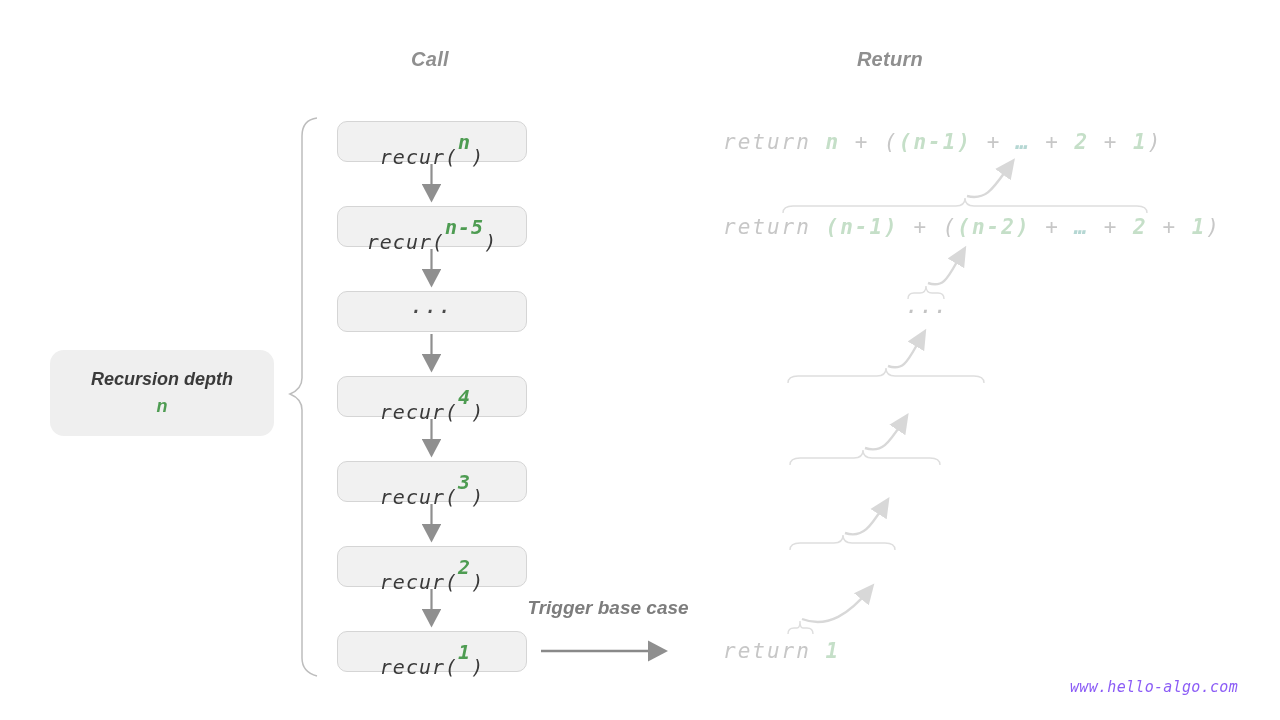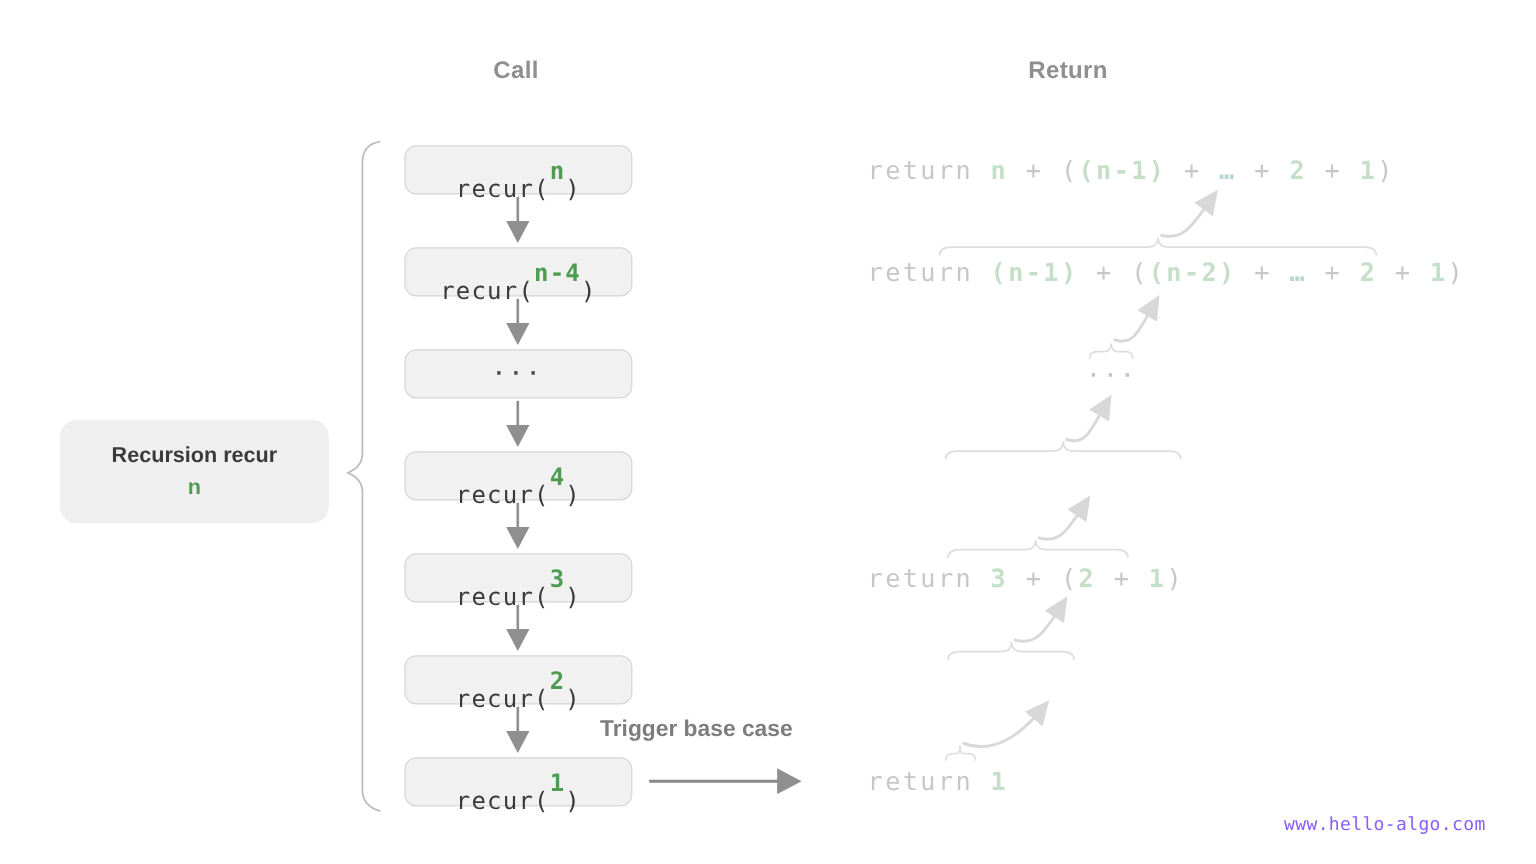--- a/index.html
+++ b/index.html
@@ -1,18 +1,18 @@
 <!DOCTYPE html>
 <html style="--green: #4e9c52; --lgreen: #c5dfc8; --teal: #b5d7d3; --ltgray: #c7c7c7; --dark: #3a3a3a;"><head>
 <meta charset="utf-8">
 <style>
   html,body{margin:0;padding:0;background:#ffffff;}
   .stage{
     position:relative;width:1280px;height:720px;background:#ffffff;
-    overflow:hidden;font-family:"Liberation Sans",sans-serif;
+    overflow:hidden;font-family:"Liberation Sans",sans-serif;font-style:italic;
   }
   .overlay{position:absolute;left:0;top:0;width:1280px;height:720px;}
 
   .hdr{
     position:absolute;width:200px;text-align:center;top:48px;
     font-size:20px;font-weight:bold;color:#8f8f8f;letter-spacing:.3px;
   }
   .hdr-call{left:330px;}
   .hdr-return{left:790px;}
 
@@ -39,21 +39,21 @@
 
   .depth-box{
     position:absolute;left:50px;top:350px;width:224px;height:86px;
     background:#efefef;border-radius:14px;display:flex;flex-direction:column;
     align-items:center;justify-content:center;gap:6px;
   }
   .depth-title{font-size:18px;font-weight:bold;color:#3a3a3a;}
   .depth-value{font-size:18px;font-weight:bold;color:var(--green,#4e9c52);}
 
   .trigger-label{
-    position:absolute;left:500px;top:597px;width:216px;text-align:left;
+    position:absolute;left:500px;top:597px;width:216px;text-align:center;
     font-size:19px;font-weight:bold;color:#7d7d7d;
   }
   .watermark{
     position:absolute;right:42px;bottom:24px;
     font-family:"DejaVu Sans Mono",monospace;font-size:15px;letter-spacing:.3px;
     color:#8b5cf6;
   }
 </style>
 </head>
 <body>
@@ -99,32 +99,32 @@
       <path d="M 865 448 C 883 454 890 441 904 420" marker-end="url(#mlight)"></path>
       <path d="M 845 533 C 863 539 871 526 885 504" marker-end="url(#mlight)"></path>
       <path d="M 802 619 C 828 629 850 613 869 590" marker-end="url(#mlight)"></path>
     </g>
   </svg>
 
   <div class="hdr hdr-call">Call</div>
   <div class="hdr hdr-return">Return</div>
 
   <div class="depth-box">
-    <div class="depth-title">Recursion recur</div>
+    <div class="depth-title">Recursion depth</div>
     <div class="depth-value">n</div>
   </div>
 
   <div class="call-box" style="top:121px">
       <span class="tk tk-dark">recur(</span>
       <span class="tk tk-green">n</span>
       <span class="tk tk-dark">)</span>
     </div>
   <div class="call-box" style="top:206px">
       <span class="tk tk-dark">recur(</span>
-      <span class="tk tk-green">n-4</span>
+      <span class="tk tk-green">n-5</span>
       <span class="tk tk-dark">)</span>
     </div>
   <div class="call-box" style="top:291px">
       <span class="tk tk-dots">···</span>
     </div>
   <div class="call-box" style="top:376px">
       <span class="tk tk-dark">recur(</span>
       <span class="tk tk-green">4</span>
       <span class="tk tk-dark">)</span>
     </div>
@@ -140,19 +140,18 @@
     </div>
   <div class="call-box" style="top:631px">
       <span class="tk tk-dark">recur(</span>
       <span class="tk tk-green">1</span>
       <span class="tk tk-dark">)</span>
     </div>
 
   <div class="ret-row" style="top:128px"><span class="tk tk-gray">return </span><span class="tk tk-lgreen">n</span><span class="tk tk-gray"> + </span><span class="tk tk-gray">(</span><span class="tk tk-lgreen">(n-1)</span><span class="tk tk-gray"> + </span><span class="tk tk-teal">…</span><span class="tk tk-gray"> + </span><span class="tk tk-lgreen">2</span><span class="tk tk-gray"> + </span><span class="tk tk-lgreen">1</span><span class="tk tk-gray">)</span></div>
   <div class="ret-row" style="top:213px"><span class="tk tk-gray">return </span><span class="tk tk-lgreen">(n-1)</span><span class="tk tk-gray"> + </span><span class="tk tk-gray">(</span><span class="tk tk-lgreen">(n-2)</span><span class="tk tk-gray"> + </span><span class="tk tk-teal">…</span><span class="tk tk-gray"> + </span><span class="tk tk-lgreen">2</span><span class="tk tk-gray"> + </span><span class="tk tk-lgreen">1</span><span class="tk tk-gray">)</span></div>
   <div class="ret-row ret-row-ellipsis" style="top:297px"><span class="tk tk-dots2">···</span></div>
-  <div class="ret-row" style="top:468px"><span class="tk tk-gray">return </span><span class="tk tk-lgreen">3</span><span class="tk tk-gray"> + </span><span class="tk tk-gray">(</span><span class="tk tk-lgreen">2</span><span class="tk tk-gray"> + </span><span class="tk tk-lgreen">1</span><span class="tk tk-gray">)</span></div>
   <div class="ret-row" style="top:637px"><span class="tk tk-gray">return </span><span class="tk tk-lgreen">1</span></div>
 
   <div class="trigger-label">Trigger base case</div>
 
   <div class="watermark">www.hello-algo.com</div>
 </div>
 
 </body></html>

